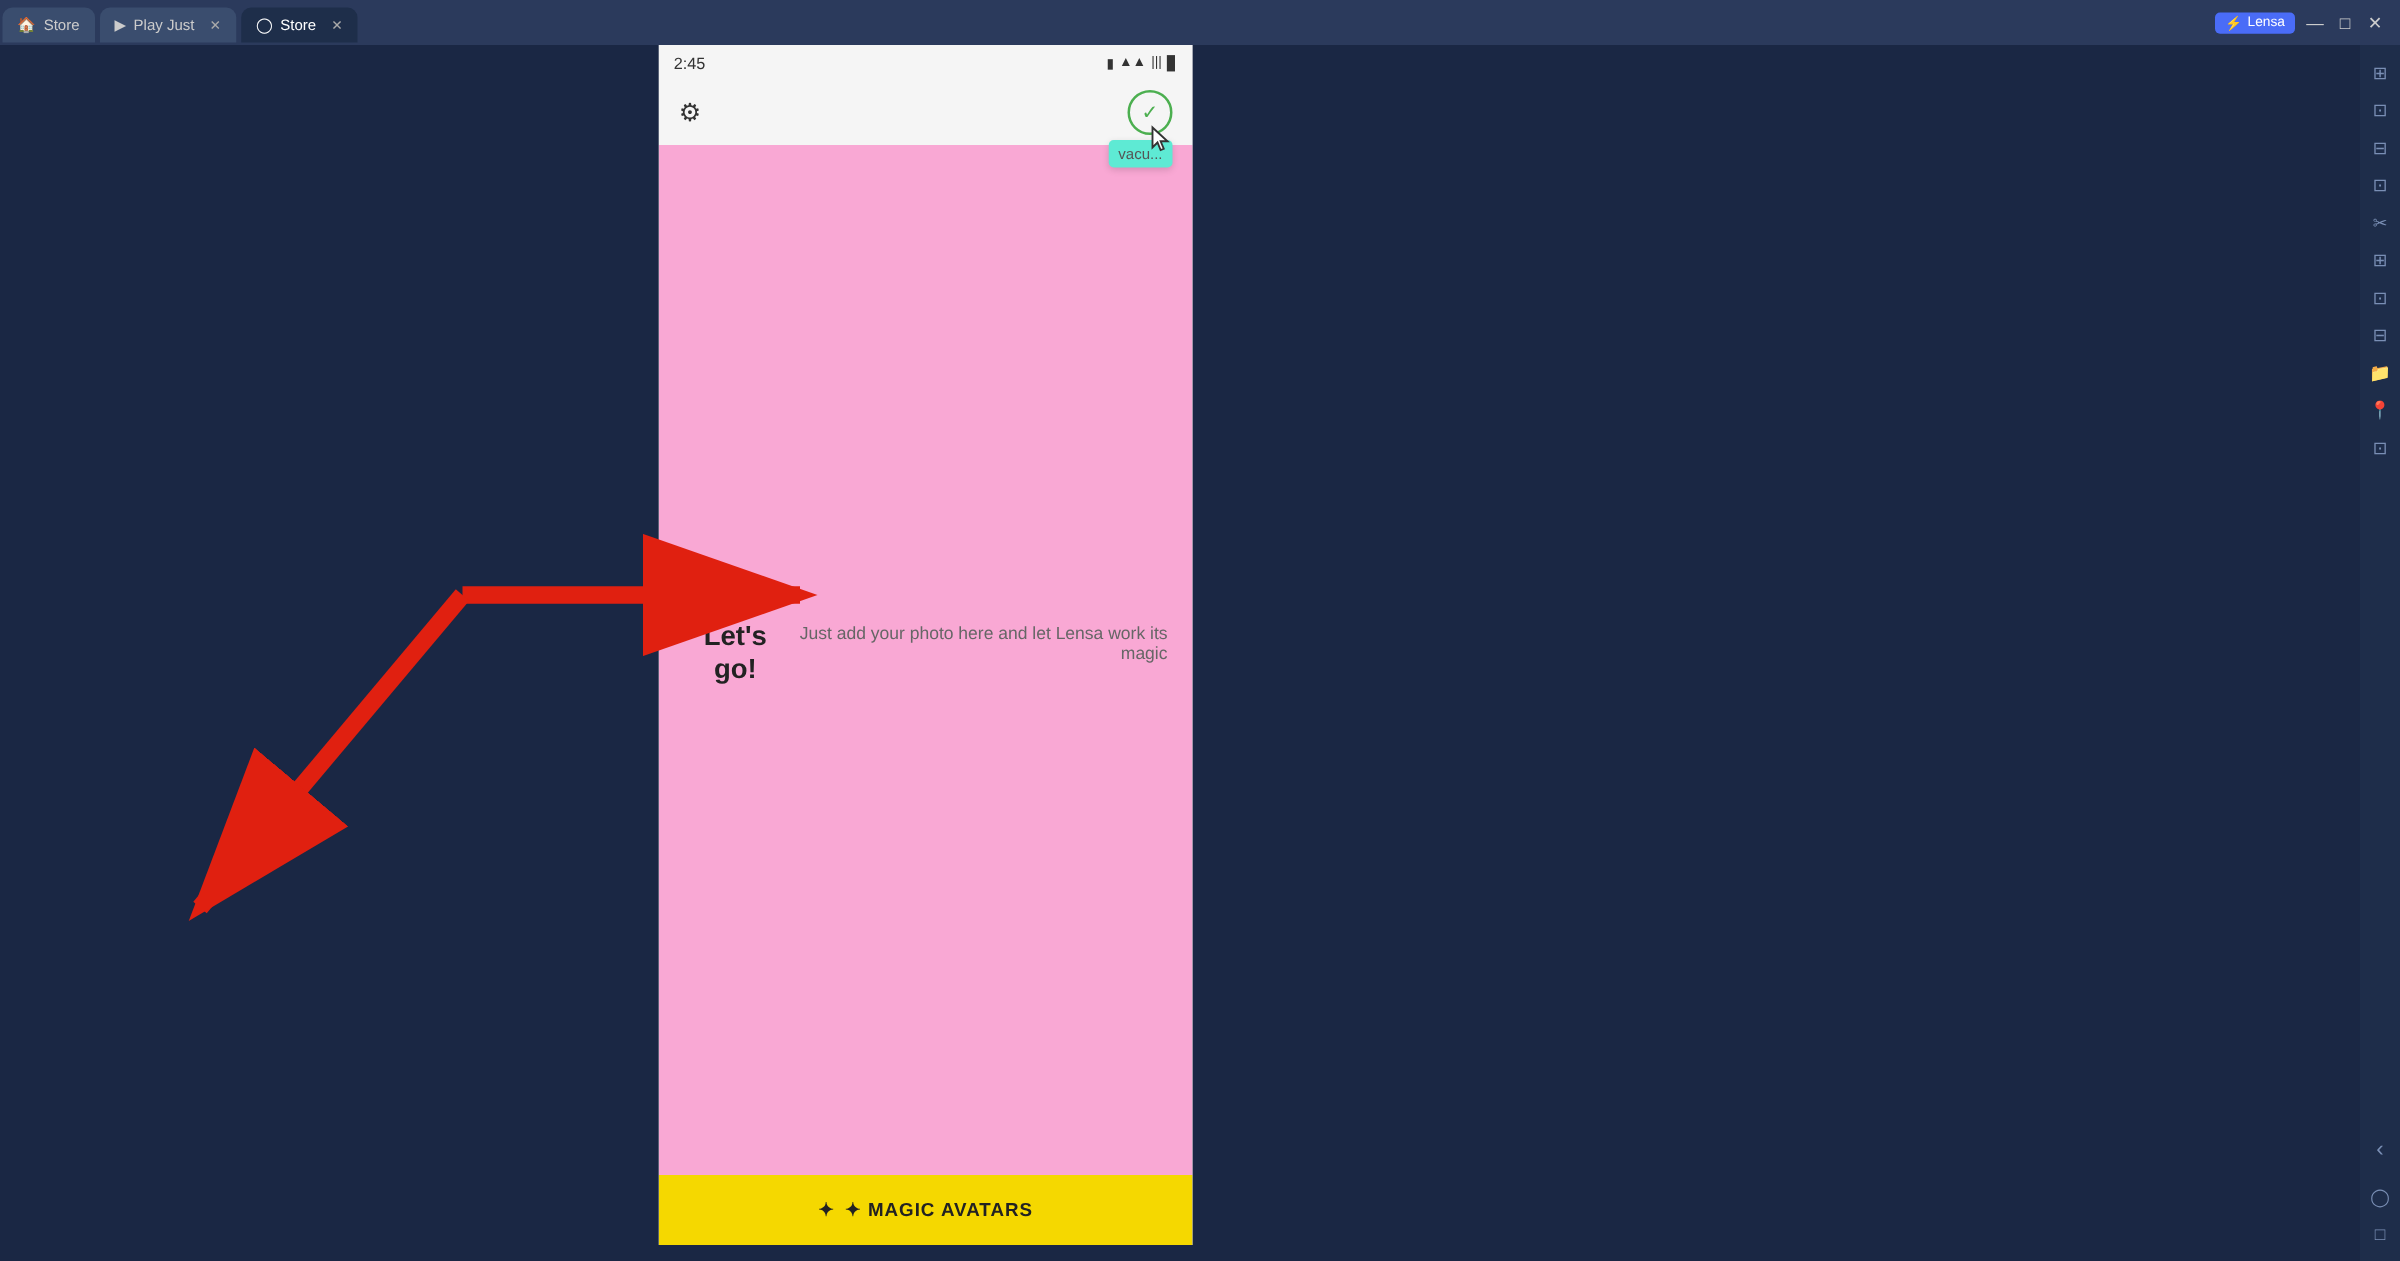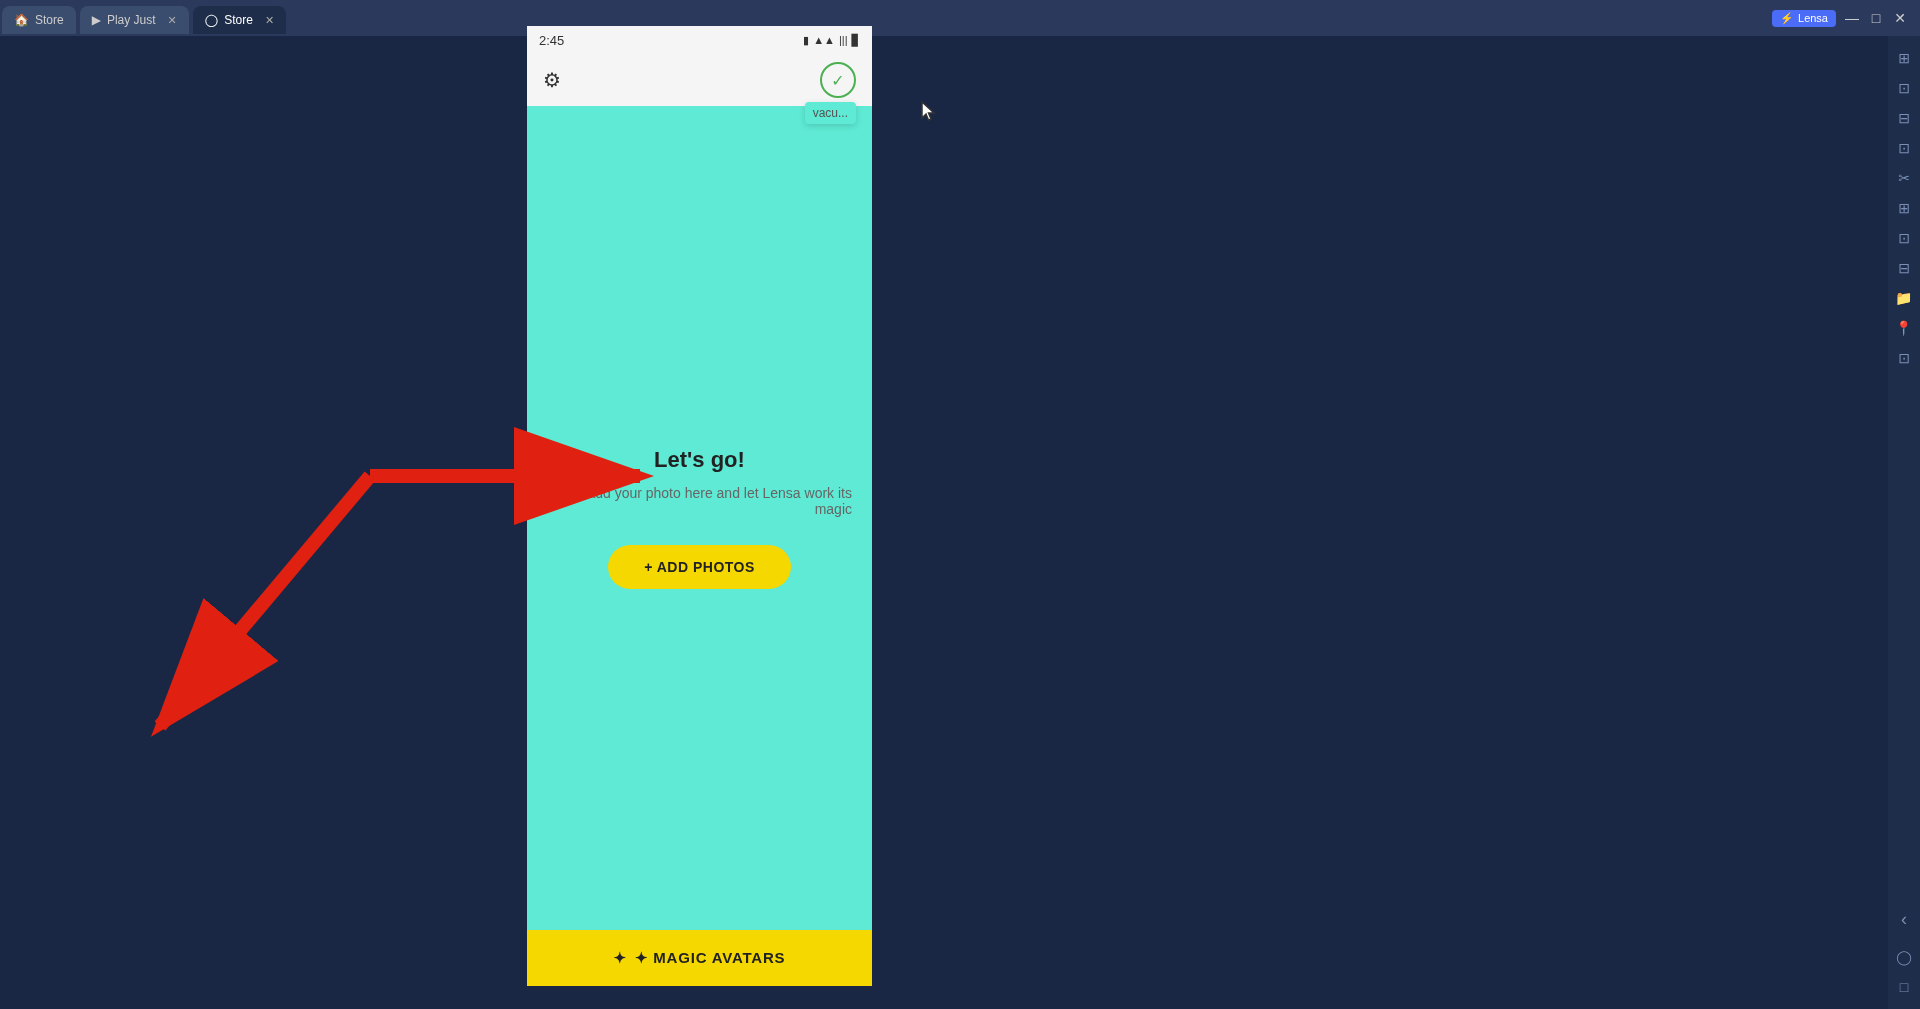--- a/index.html
+++ b/index.html
@@ -102,22 +102,22 @@
       color: #7a8fb5;
       font-size: 14px;
       cursor: pointer;
       border-radius: 4px;
     }
 
     
     .phone-container {
       position: absolute;
       left: 527px;
-      top: 26px;
-      width: 345px;
+      top: 36px;
+      width: 427px;
       height: 960px;
       background: #f5f5f5;
       border-radius: 0;
       overflow: hidden;
       display: flex;
       flex-direction: column;
     }
 
     
     .status-bar {
@@ -181,23 +181,23 @@
       border-radius: 4px;
       font-size: 12px;
       color: #555;
       white-space: nowrap;
       box-shadow: 0 2px 6px rgba(0,0,0,0.15);
     }
 
     
     .app-content {
       flex: 1;
-      background: #5eead4;
-      display: flex;
-      flex-direction: column;
+      background: #f9a8d4;
+      display: flex;
+      flex-direction: row;
       align-items: center;
       justify-content: center;
       padding: 20px;
     }
     .lets-go-title {
       font-size: 22px;
       font-weight: 700;
       color: #222;
       margin-bottom: 12px;
       text-align: center;
@@ -330,21 +330,20 @@
       <div class="profile-circle">
         <span style="color:#4CAF50; font-size:16px;">✓</span>
       </div>
       <div class="tooltip">vacu...</div>
     </div>
   </div>
 
   <div class="app-content">
     <div class="lets-go-title">Let's go!</div>
     <div class="lets-go-subtitle">Just add your photo here and let Lensa work its magic</div>
-    <button class="add-photos-btn">+ ADD PHOTOS</button>
   </div>
 
   <button class="magic-avatars-btn">
     <span>✦</span>
     <span>✦ MAGIC AVATARS</span>
   </button>
 </div>
 
 <svg class="arrow-svg" xmlns="http://www.w3.org/2000/svg" style="position:absolute;top:36px;left:0;width:960px;height:960px;pointer-events:none;z-index:50;">
 

